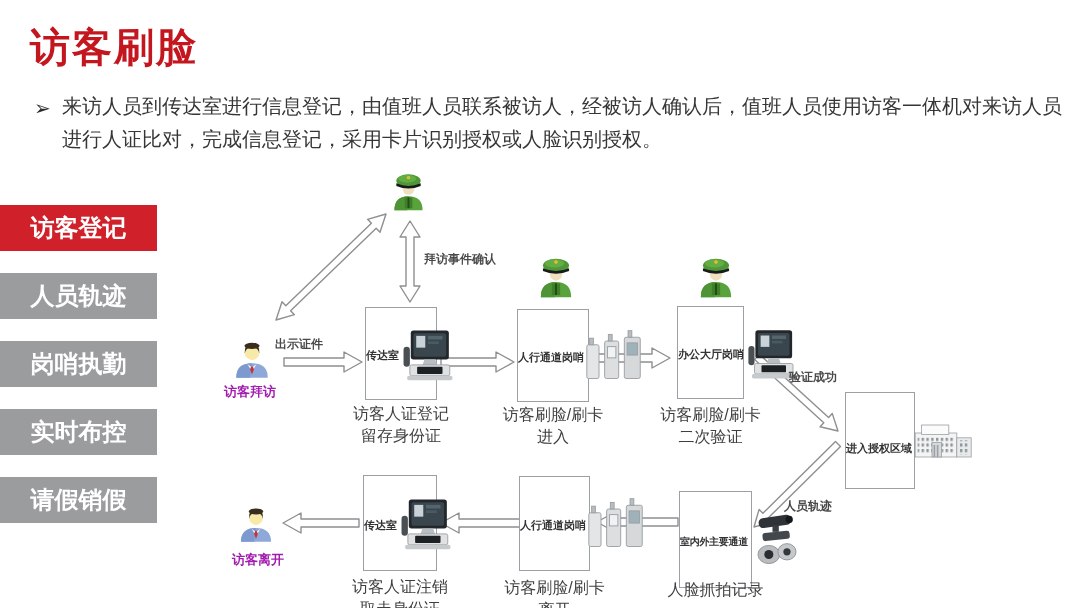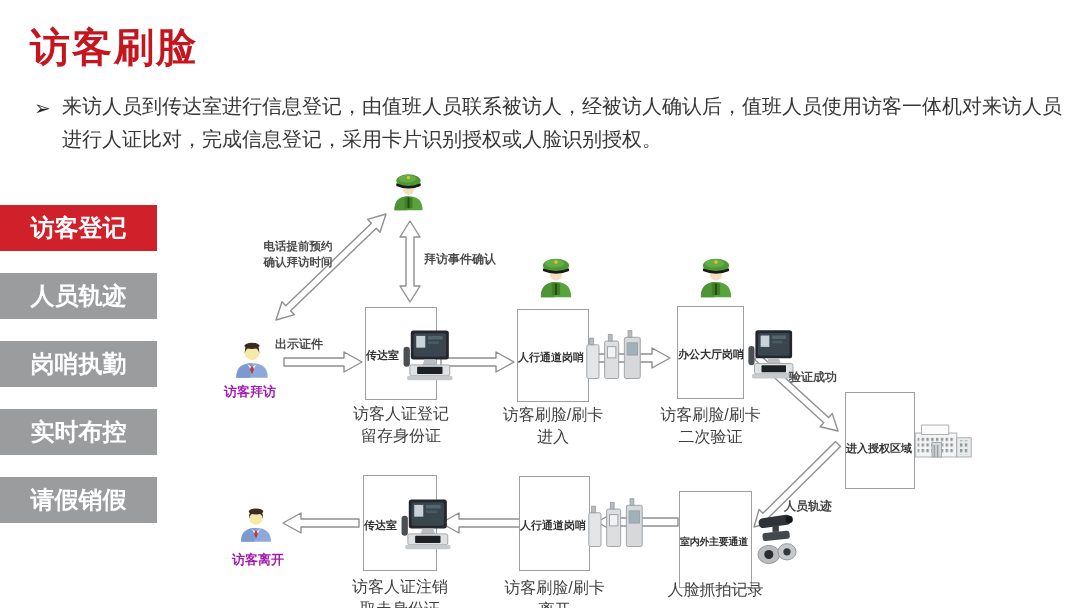--- a/index.html
+++ b/index.html
@@ -212,20 +212,18 @@
 
   <div class="flow-box" style="left:363px;top:475px;width:74px;height:96px">
     <div class="box-title">传达室</div>
     <svg class="device" width="58" height="64">
         <use href="#sym-kiosk"></use>
       </svg>
   </div>
   <div class="cap" style="left:336px;top:576px;width:128px">访客人证注销
 取走身份证</div>
 
-  <div class="alabel" style="left:250px;top:239px;width:96px;font-size:11.5px">电话提前预约
-确认拜访时间</div>
   <div class="alabel" style="left:414px;top:251px;width:92px">拜访事件确认</div>
   <div class="alabel" style="left:257px;top:336px;width:84px">出示证件</div>
   <div class="alabel" style="left:777px;top:369px;width:72px">验证成功</div>
   <div class="alabel" style="left:770px;top:498px;width:76px">人员轨迹</div>
 
 </div>
 
 </body></html>

